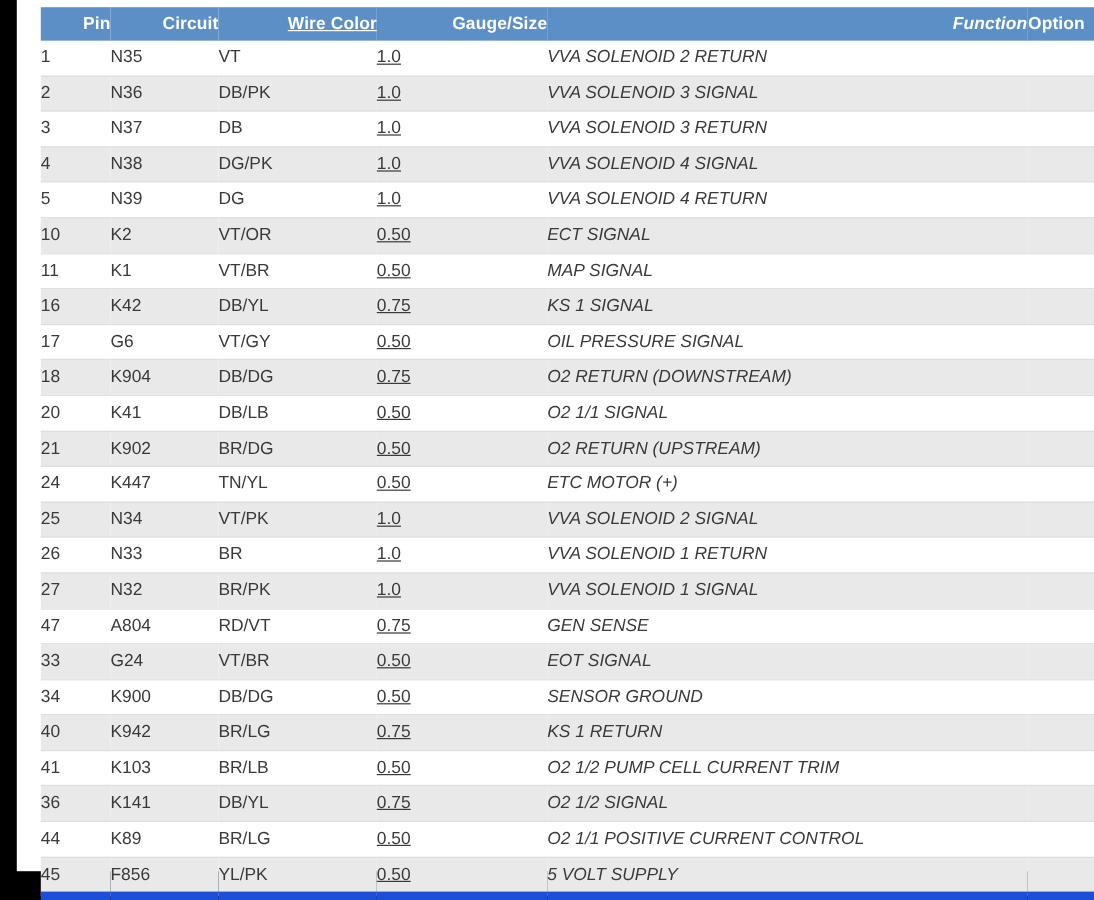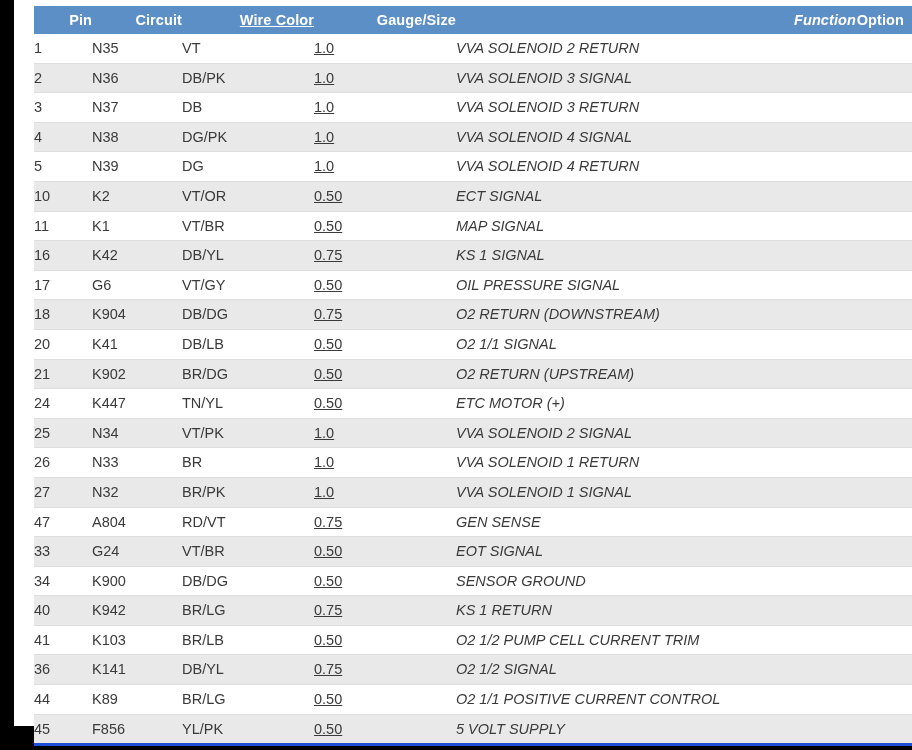--- a/index.html
+++ b/index.html
@@ -73,21 +73,21 @@
     vertical-align: middle;
     border-bottom: 1px solid #dededc;
   }
   table.pinout tbody tr.even td {
     background: #e9e9e9;
   }
   table.pinout tbody tr.odd td {
     background: #ffffff;
   }
   table.pinout tbody tr:last-child td {
-    border-bottom: 3px solid #1d4ed8;
+    border-bottom: 7px solid #1d4ed8;
   }
 
   
   col.c-pin      { width: 58px;  }
   col.c-circuit  { width: 90px;  }
   col.c-wire     { width: 132px; }
   col.c-gauge    { width: 142px; }
   col.c-function { width: 400px; }
   col.c-option   { width: 70px;  }
 

